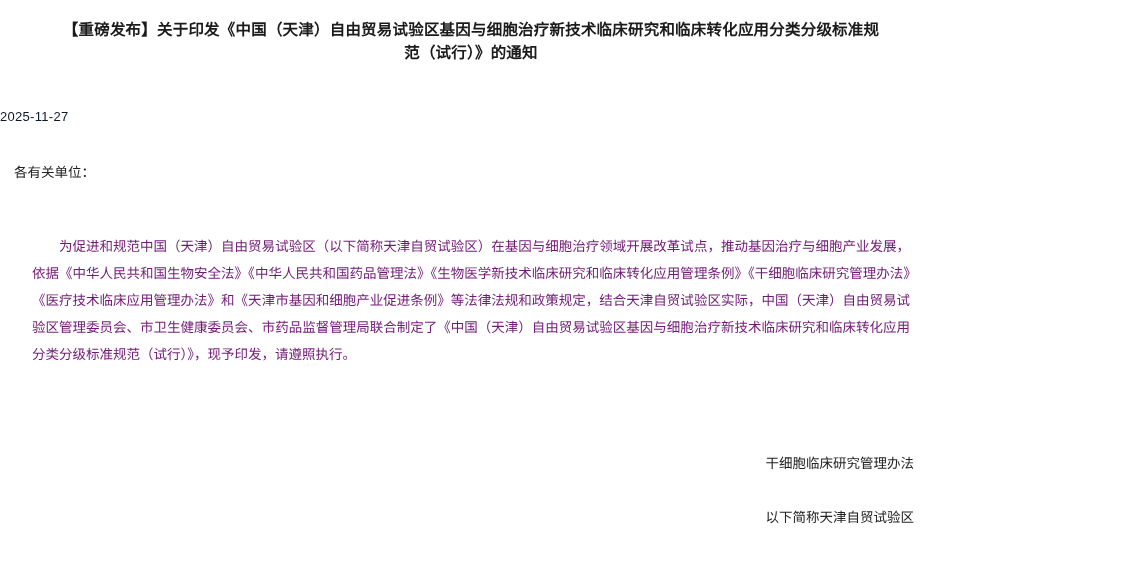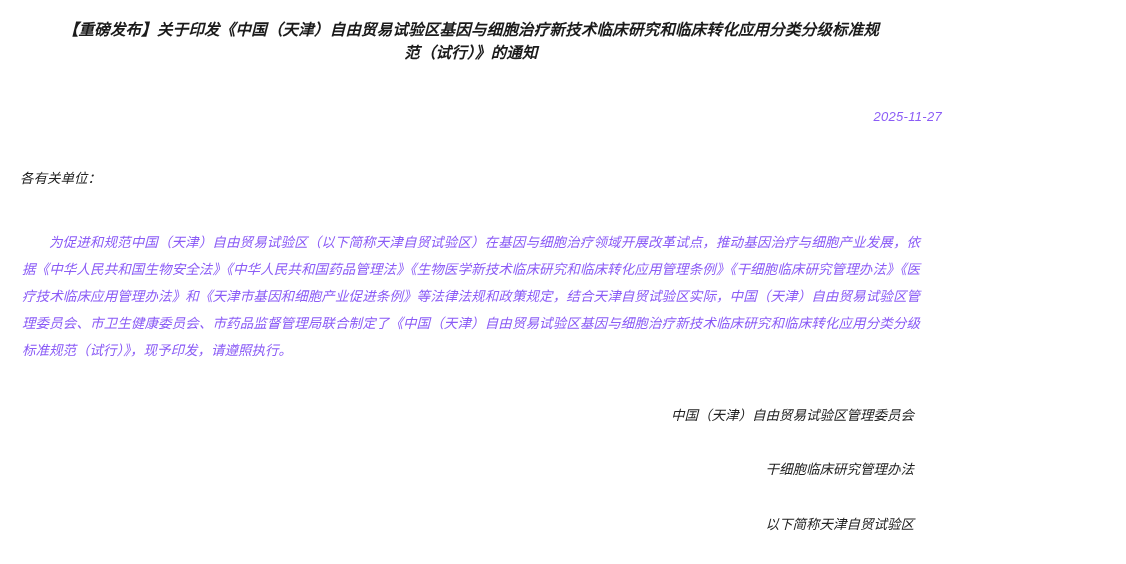--- a/index.html
+++ b/index.html
@@ -12,56 +12,55 @@
     height: 564px;
     font-family: "Liberation Sans", "DejaVu Sans", sans-serif;
     color: #222222;
     overflow: hidden;
   }
   .page {
     position: relative;
     width: 942px;
     height: 564px;
     box-sizing: border-box;
-    font-style: italic;
   }
   .doc-title {
     margin: 0;
     padding: 18px 60px 0 60px;
     font-size: 15.5px;
     font-weight: bold;
     line-height: 1.5;
     text-align: center;
     color: #1b1b1b;
     letter-spacing: 0.2px;
   }
   .doc-date {
     margin: 0;
     padding-top: 44px;
     font-size: 13px;
-    color: #8b5cf6;
-    text-align: right;
+    color: #0f172a;
+    text-align: left;
     letter-spacing: 0.3px;
   }
   .body-block {
     padding: 0 14px 0 14px;
   }
   .salutation {
-    margin: 6px;
+    margin: 0;
     padding-top: 38px;
     font-size: 13.5px;
     color: #222222;
     line-height: 1.6;
   }
   .para {
-    margin: 8px;
+    margin: 18px;
     padding-top: 32px;
     font-size: 13.5px;
     line-height: 2.0;
-    color: #8b5cf6;
+    color: #701a75;
     text-align: justify;
     text-justify: inter-ideograph;
     text-indent: 2em;
   }
   .signature-block {
     padding-top: 34px;
   }
   .sign-line {
     margin: 0;
     padding-top: 34px;
@@ -93,20 +92,19 @@
 
   <div class="doc-date">2025-11-27</div>
 
   <div class="body-block">
 
     <p class="salutation">各有关单位：</p>
 
     <p class="para">为促进和规范中国（天津）自由贸易试验区（以下简称天津自贸试验区）在基因与细胞治疗领域开展改革试点，推动基因治疗与细胞产业发展，依据《中华人民共和国生物安全法》《中华人民共和国药品管理法》《生物医学新技术临床研究和临床转化应用管理条例》《干细胞临床研究管理办法》《医疗技术临床应用管理办法》和《天津市基因和细胞产业促进条例》等法律法规和政策规定，结合天津自贸试验区实际，中国（天津）自由贸易试验区管理委员会、市卫生健康委员会、市药品监督管理局联合制定了《中国（天津）自由贸易试验区基因与细胞治疗新技术临床研究和临床转化应用分类分级标准规范（试行）》，现予印发，请遵照执行。</p>
 
     <div class="signature-block">
-      <p class="sign-line first">中国（天津）自由贸易试验区管理委员会</p>
       <p class="sign-line">干细胞临床研究管理办法</p>
       <p class="sign-line">以下简称天津自贸试验区</p>
       <p class="sign-date">2025年11月18日</p>
     </div>
 
   </div>
 </div>
 
 </body></html>

